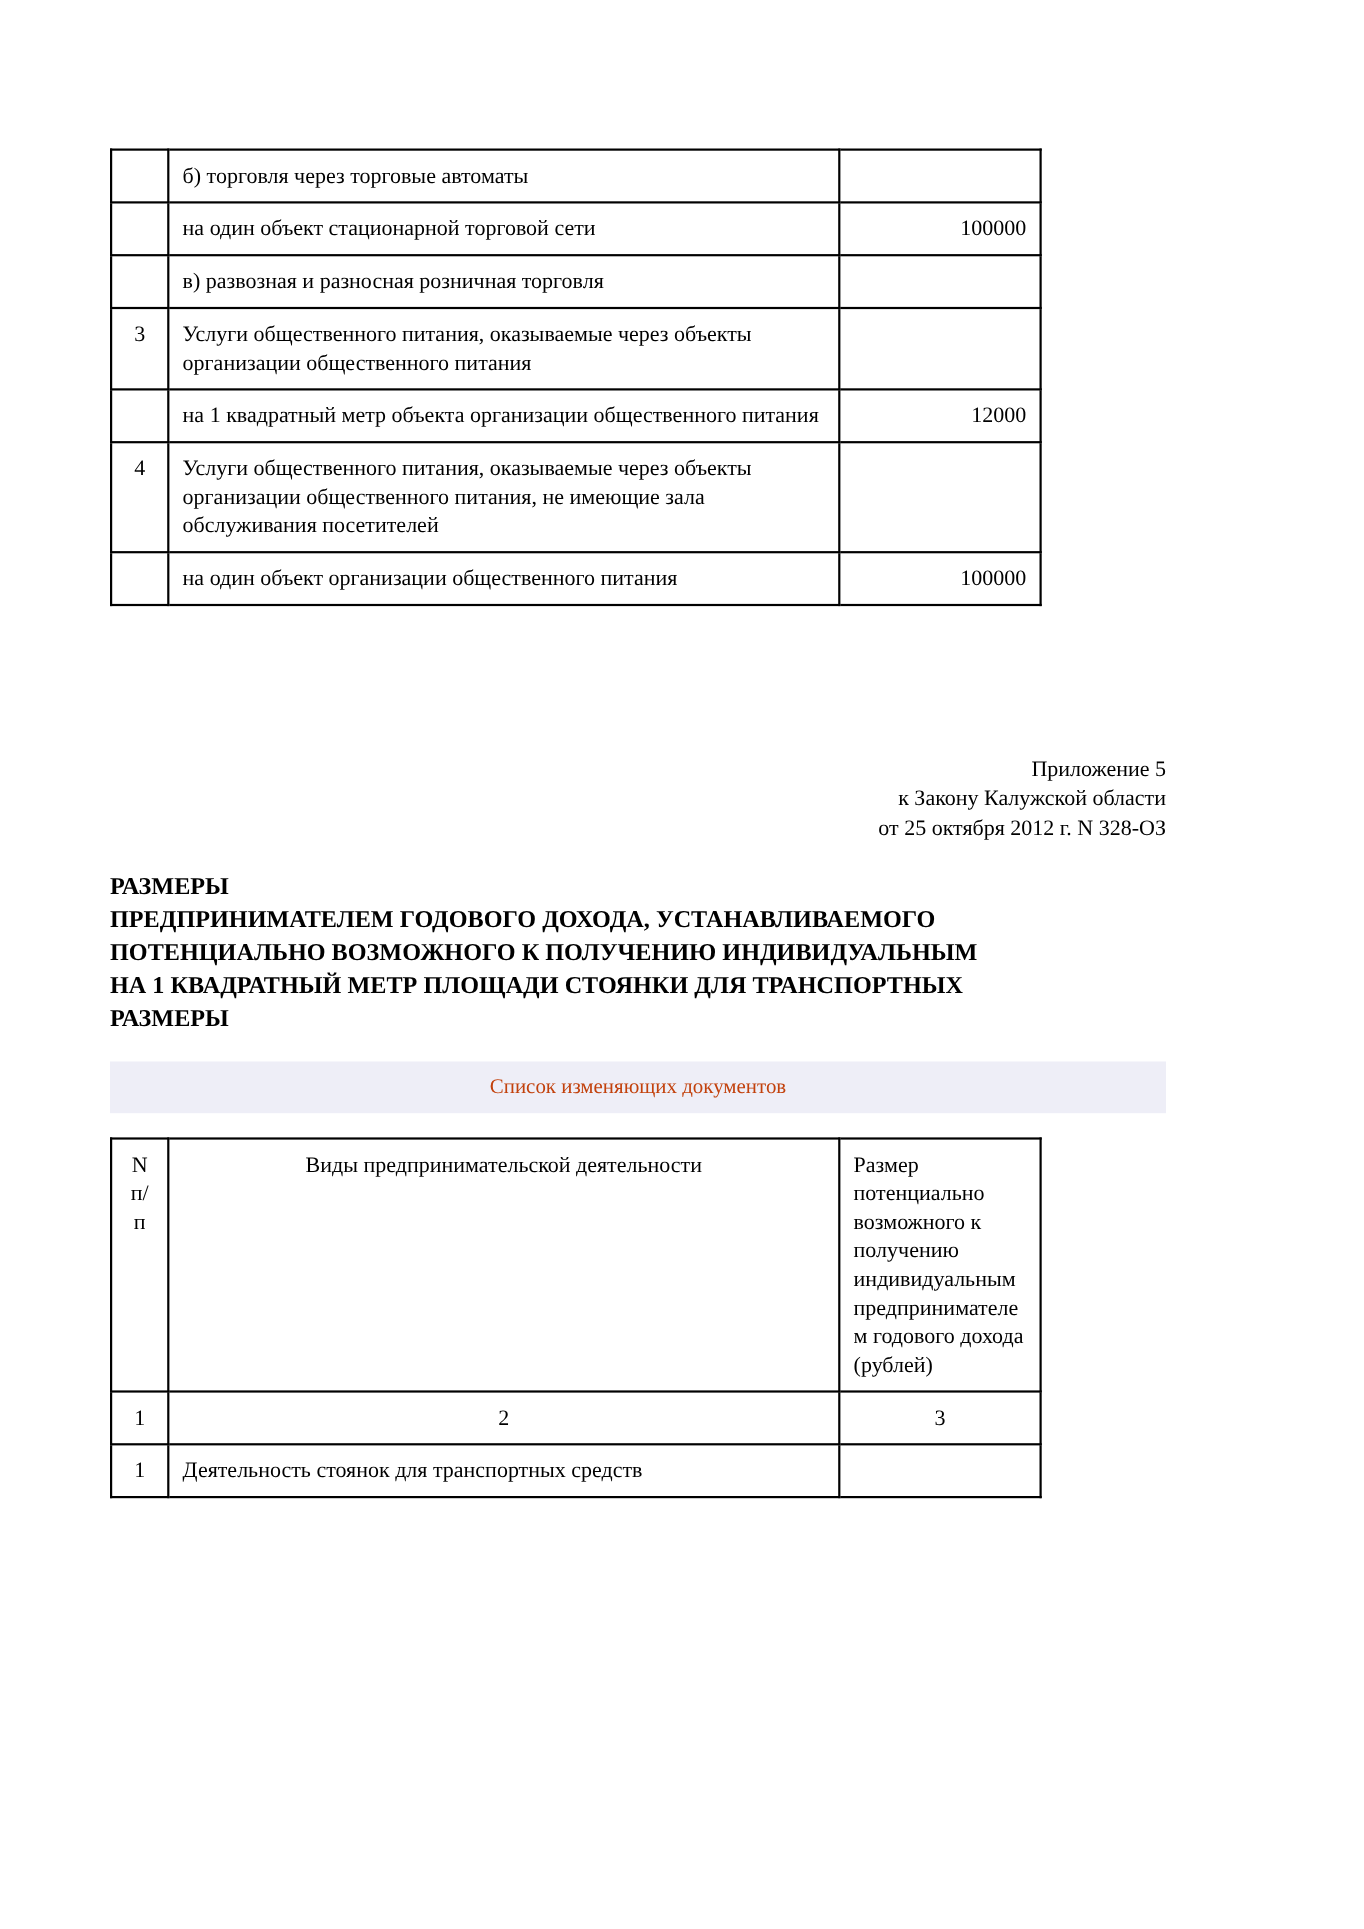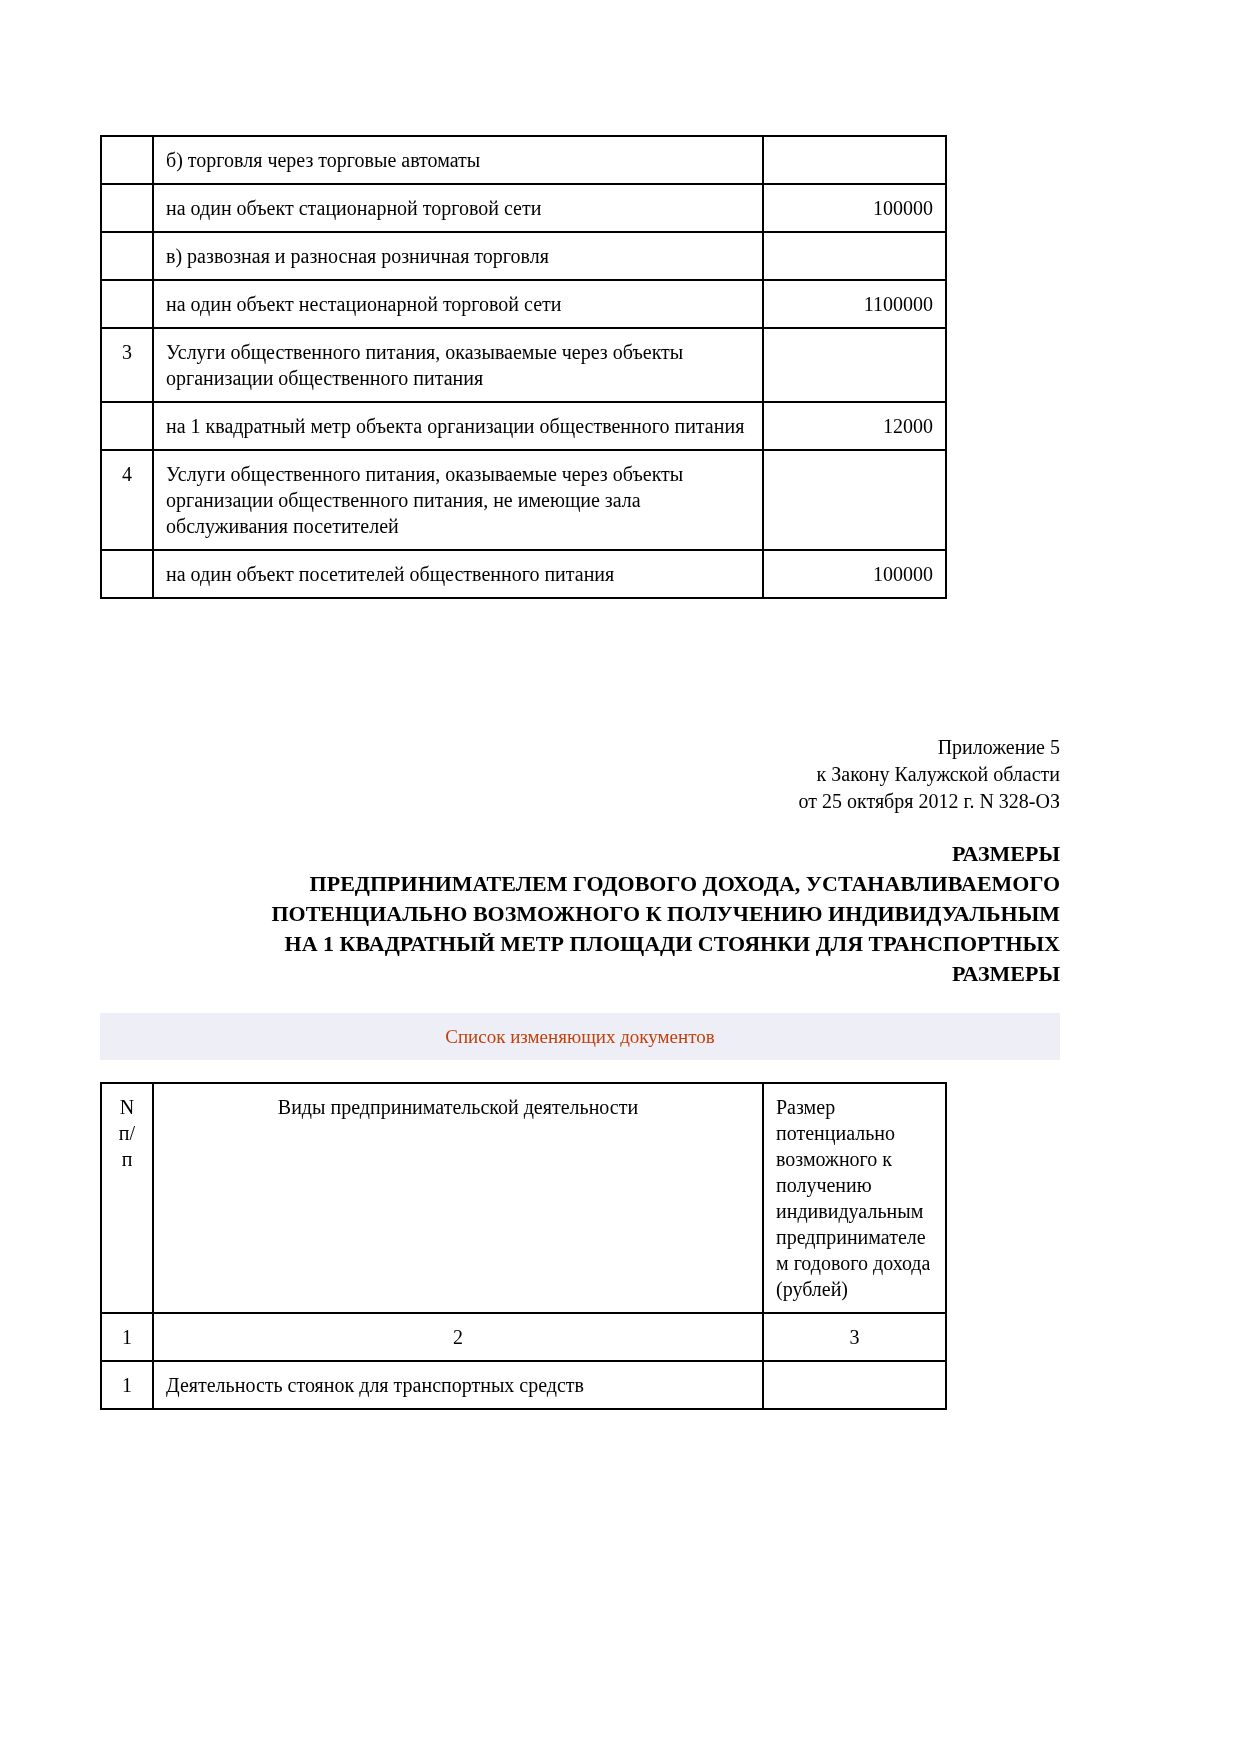--- a/index.html
+++ b/index.html
@@ -45,21 +45,21 @@
   .annex {
     margin-top: 135px;
     text-align: right;
     font-size: 20px;
     line-height: 27px;
   }
 
   
   .doc-title {
     margin-top: 24px;
-    text-align: right;
+    text-align: left;
     font-weight: bold;
     font-size: 22px;
     line-height: 30px;
   }
 
   
   .amendments {
     margin-top: 24px;
     width: 960px;
     text-align: center;
@@ -87,42 +87,37 @@
           <td class="col-num"></td>
           <td class="col-activity">на один объект стационарной торговой сети</td>
           <td class="col-value">100000</td>
         </tr>
         <tr>
           <td class="col-num"></td>
           <td class="col-activity">в) развозная и разносная розничная торговля</td>
           <td class="col-value"></td>
         </tr>
         <tr>
-          <td class="col-num"></td>
-          <td class="col-activity">на один объект нестационарной торговой сети</td>
-          <td class="col-value">1100000</td>
-        </tr>
-        <tr>
           <td class="col-num">3</td>
           <td class="col-activity">Услуги общественного питания, оказываемые через объекты организации общественного питания</td>
           <td class="col-value"></td>
         </tr>
         <tr>
           <td class="col-num"></td>
           <td class="col-activity">на 1 квадратный метр объекта организации общественного питания</td>
           <td class="col-value">12000</td>
         </tr>
         <tr>
           <td class="col-num">4</td>
           <td class="col-activity">Услуги общественного питания, оказываемые через объекты организации общественного питания, не имеющие зала обслуживания посетителей</td>
           <td class="col-value"></td>
         </tr>
         <tr>
           <td class="col-num"></td>
-          <td class="col-activity">на один объект посетителей общественного питания</td>
+          <td class="col-activity">на один объект организации общественного питания</td>
           <td class="col-value">100000</td>
         </tr>
       </tbody>
     </table>
 
     <div class="annex">
       <div>Приложение 5</div>
       <div>к Закону Калужской области</div>
       <div>от 25 октября 2012 г. N 328-ОЗ</div>
     </div>

